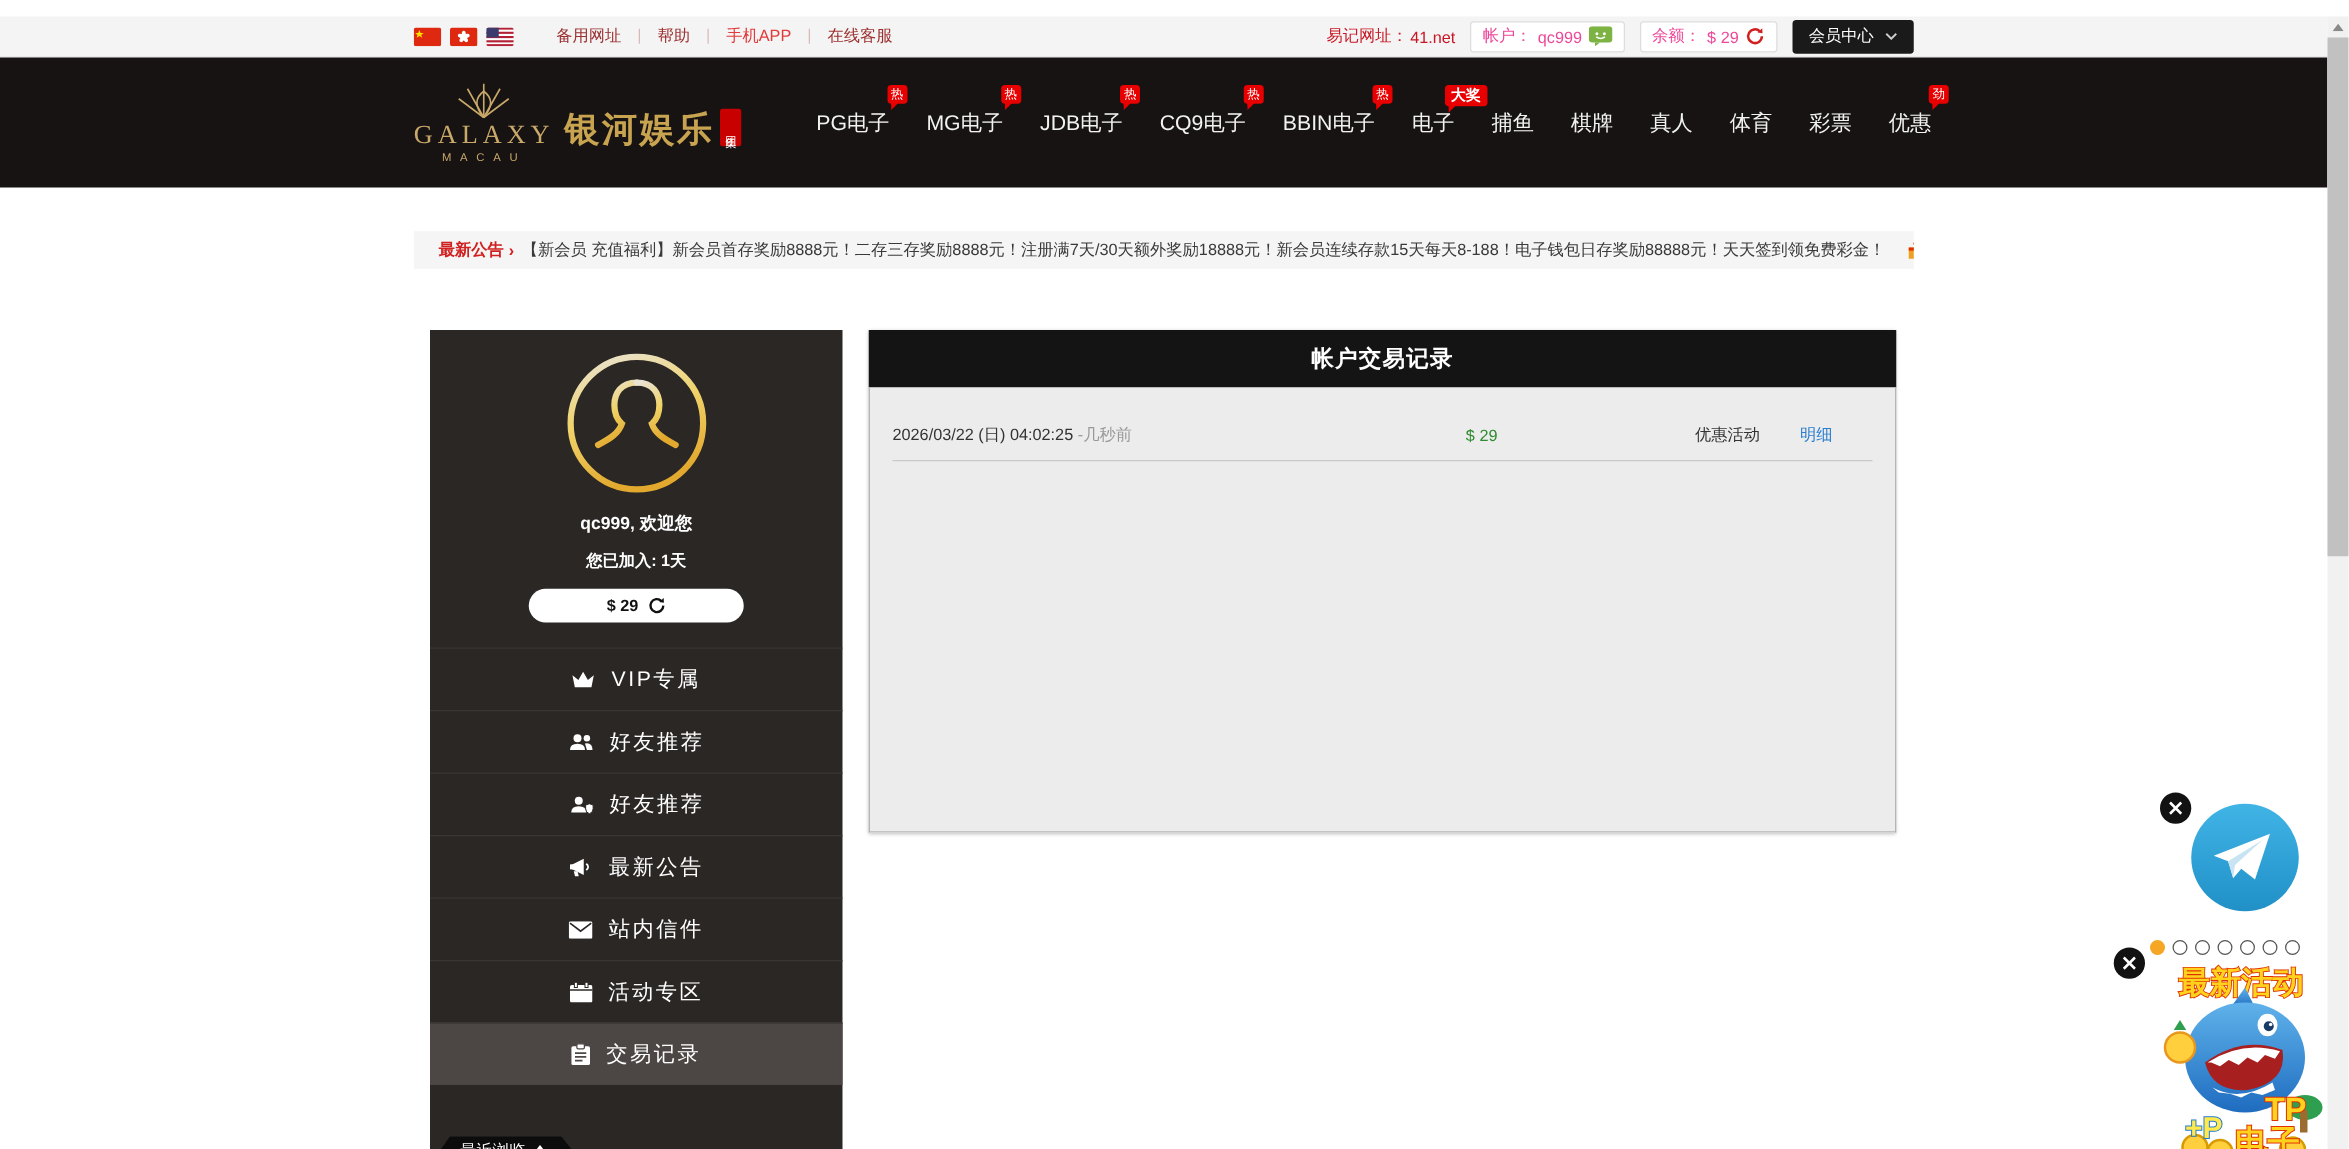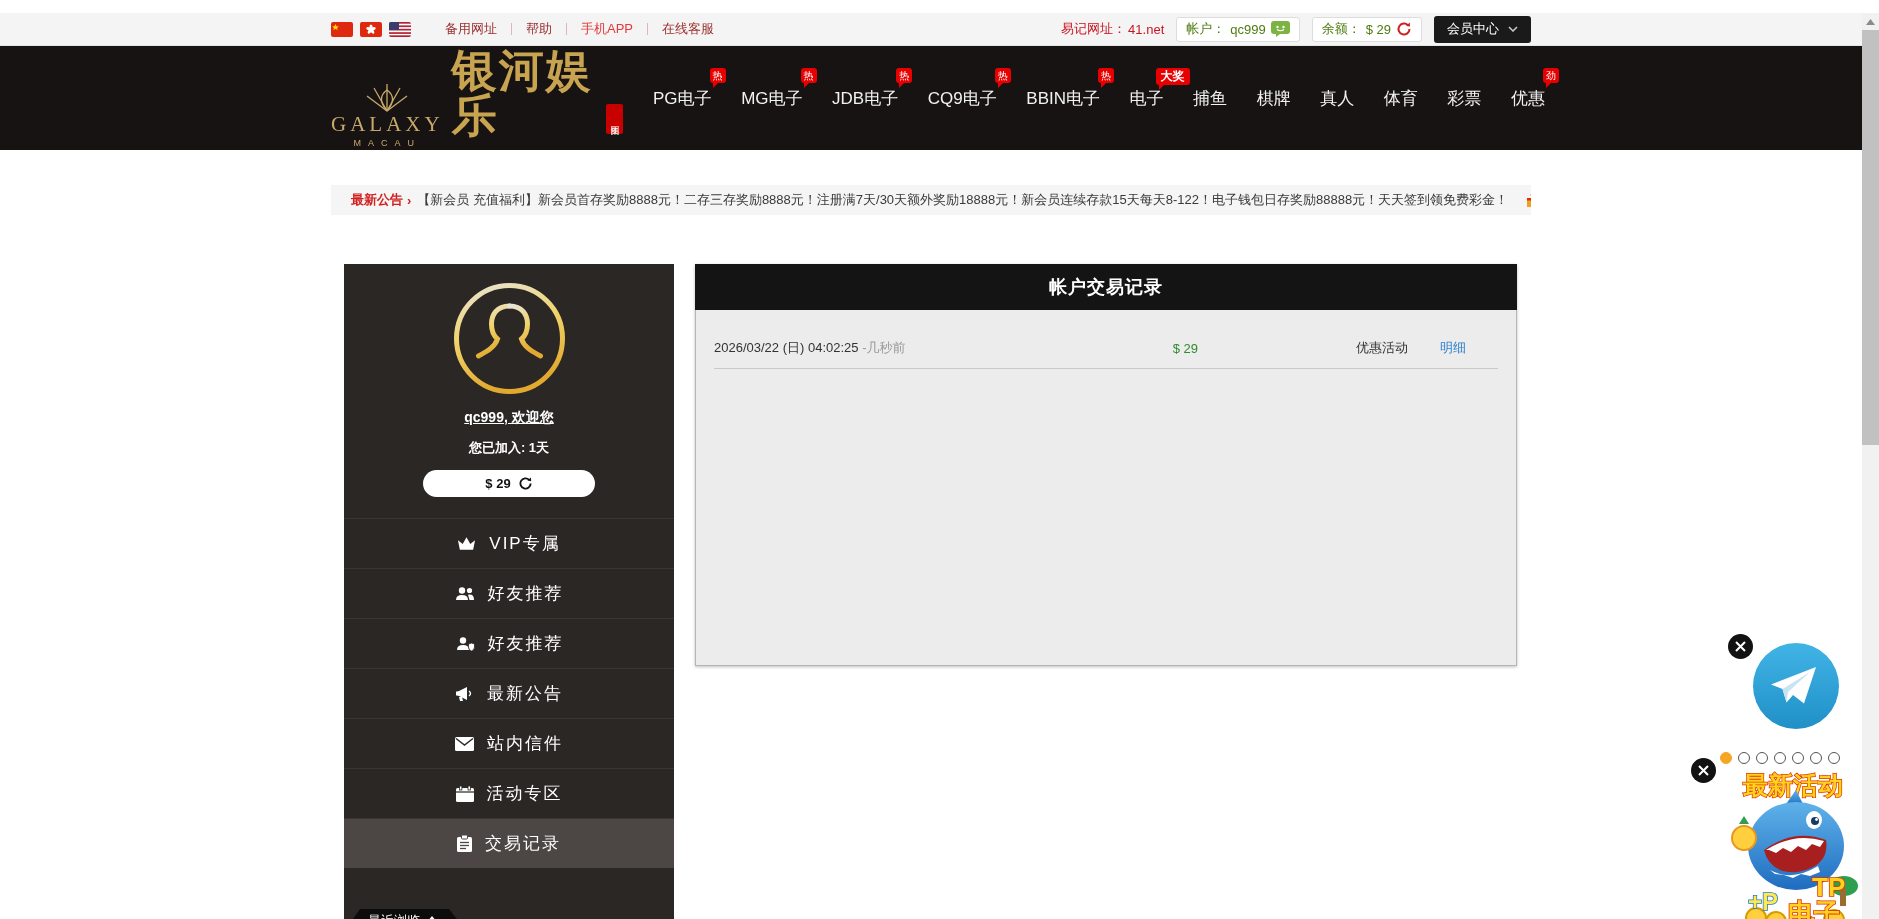--- a/index.html
+++ b/index.html
@@ -10,49 +10,49 @@
   .topbar { position:absolute; top:0; left:0; width:1862px; height:33px; background:#f4f4f4; border-bottom:1px solid #e5e5e5; }
   .topbar-inner { width:1200px; margin-left:331px; height:100%; display:flex; align-items:center; font-size:13px; }
   .flags { display:flex; align-items:center; gap:7px; margin-right:20px; }
   .flag { display:block; border-radius:2px; }
   .tb-link { color:#9b3030; text-decoration:none; padding:0 14px; cursor:pointer; }
   .tb-link.hot { color:#e23b3b; }
   .tb-sep { width:1px; height:12px; background:#d8b9b9; }
   .tb-right { margin-left:auto; display:flex; align-items:center; }
   .url-label, .url-value { color:#c81623; }
   .url-value { margin-left:2px; }
-  .tb-box { background:#fff; border:1px solid #ddd; border-radius:3px; height:25px; display:flex; align-items:center; padding:0 9px; margin-left:12px; color:#4d7c0f; gap:5px; }
+  .tb-box { background:#fff; border:1px solid #ddd; border-radius:3px; height:25px; display:flex; align-items:center; padding:0 9px; margin-left:12px; color:#ec4899; gap:5px; }
   .member-btn { background:#1a1a1a; color:#fff; height:27px; border-radius:3px; display:flex; align-items:center; padding:0 13px; margin-left:12px; gap:9px; font-size:13px; cursor:pointer; }
 
   
   .navbar { position:absolute; top:33px; left:0; width:1862px; height:104px; background:#171313; }
   .nav-inner { width:1214px; margin-left:331px; height:100%; display:flex; align-items:center; }
   .logo { display:flex; align-items:flex-end; width:292px; cursor:pointer; }
   .logo-left { display:flex; flex-direction:column; align-items:center; }
   .logo-brand { font-family:"Liberation Serif", serif; font-size:21px; letter-spacing:4px; color:#c9a96a; line-height:1; margin-top:2px; }
   .logo-sub { font-size:9px; letter-spacing:7px; color:#c9a96a; margin-top:3px; }
-  .logo-cn { font-family:Liberation Sans, sans-serif; font-size:45px; font-weight:bold; color:#c8a450; line-height:1; margin:0 4px 10px 8px; letter-spacing:2px; }
+  .logo-cn { font-family:Liberation Mono, monospace; font-size:28px; font-weight:bold; color:#c8a450; line-height:1; margin:0 4px 10px 8px; letter-spacing:2px; }
   .stamp { width:17px; height:30px; background:#c80000; color:#fff; font-size:9px; writing-mode:vertical-rl; text-orientation:upright; display:flex; align-items:center; justify-content:center; border-radius:2px; margin-bottom:14px; }
   .nav-menu { flex:1; display:flex; justify-content:space-between; padding-left:30px; }
   .nav-item { position:relative; color:#f2f2f2; font-size:17px; text-decoration:none; cursor:pointer; white-space:nowrap; }
   .nav-badge { position:absolute; top:-19px; right:-14px; background:#e80000; color:#fff; font-size:10px; padding:2px 3px; border-radius:3px; line-height:1.1; }
   .nav-badge::after { content:""; position:absolute; left:3px; bottom:-5px; border:3px solid transparent; border-top-color:#e80000; border-left-color:#e80000; }
   .nav-badge.big { font-size:12px; font-weight:bold; padding:2px 5px; right:-26px; }
 
   
   .announce { position:absolute; top:172px; left:331px; width:1200px; height:30px; background:#f5f5f5; display:flex; align-items:center; overflow:hidden; font-size:13px; padding-left:12px; white-space:nowrap; }
   .ann-label { color:#d02020; font-weight:bold; margin:0 4px 0 8px; }
   .ann-arrow { color:#d02020; margin-right:6px; font-weight:bold; }
   .ann-text { color:#3a3a3a; }
   .ann-gift { margin:0 6px 0 18px; flex:0 0 auto; }
 
   
   .sidebar { position:absolute; left:344px; top:251px; width:330px; height:668px; background:#2b2725; }
   .profile { height:254px; text-align:center; padding-top:18px; color:#fff; }
-  .welcome { font-size:14px; font-weight:bold; margin-top:10px;text-decoration:underline; }
+  .welcome { font-size:14px; font-weight:bold; margin-top:10px; }
   .joined { font-size:13px; font-weight:bold; margin-top:12px; }
   .balance-pill { width:172px; height:27px; background:#fff; border-radius:14px; margin:13px auto 0; display:flex; align-items:center; justify-content:center; gap:7px; font-weight:bold; font-size:13px; color:#111; cursor:pointer; }
   .menu-item { height:50px; display:flex; align-items:center; justify-content:center; gap:13px; color:#fff; font-size:17px; border-top:1px solid #3b3634; letter-spacing:2px; cursor:pointer; }
   .menu-item.active { background:#4c4745; }
   .recent-tab { position:absolute; bottom:0; left:0; height:23px; background:#0c0c0c; color:#fff; font-size:13px; display:flex; align-items:center; gap:7px; padding:0 30px 0 24px; clip-path:polygon(16px 0, calc(100% - 18px) 0, 100% 100%, 0 100%); cursor:pointer; }
 
   
   .panel { position:absolute; left:695px; top:251px; width:822px; box-shadow:0 1px 3px rgba(0,0,0,.25); }
   .panel-header { height:46px; background:#141414; color:#fff; display:flex; align-items:center; justify-content:center; font-size:18px; font-weight:bold; letter-spacing:1px; }
   .panel-body { height:356px; background:#ececec; border:1px solid #b5b5b5; border-top:none; padding:18px 18px 0; }
@@ -193,21 +193,21 @@
     </div>
   </div>
 
   <div class="announce">
     <svg width="18" height="16" viewBox="0 0 18 16">
         <path d="M1 6 h3 l4-4 v12 l-4-4 H1z" fill="#d02020"></path>
         <path d="M11 5 q2 3 0 6 M13.5 3 q3.5 5 0 10" stroke="#d02020" stroke-width="1.5" fill="none"></path>
       </svg>
     <span class="ann-label">最新公告</span>
     <span class="ann-arrow">›</span>
-    <span class="ann-text">【新会员 充值福利】新会员首存奖励8888元！二存三存奖励8888元！注册满7天/30天额外奖励18888元！新会员连续存款15天每天8-122！电子钱包日存奖励88888元！天天签到领免费彩金！</span>
+    <span class="ann-text">【新会员 充值福利】新会员首存奖励8888元！二存三存奖励8888元！注册满7天/30天额外奖励18888元！新会员连续存款15天每天8-188！电子钱包日存奖励88888元！天天签到领免费彩金！</span>
     <svg class="ann-gift" width="15" height="15" viewBox="0 0 15 15">
         <rect x="1" y="5" width="13" height="9" fill="#f0a020"></rect>
         <rect x="1" y="5" width="13" height="2.5" fill="#e03000"></rect>
         <rect x="6.3" y="5" width="2.4" height="9" fill="#e03000"></rect>
         <path d="M7.5 4 C5 4 3.5 1 5.5 1 c1.3 0 2 1.8 2 3 0-1.2.7-3 2-3 2 0 .5 3-2 3z" fill="#e03000"></path>
       </svg>
 
   </div>
 
   <div class="sidebar">

